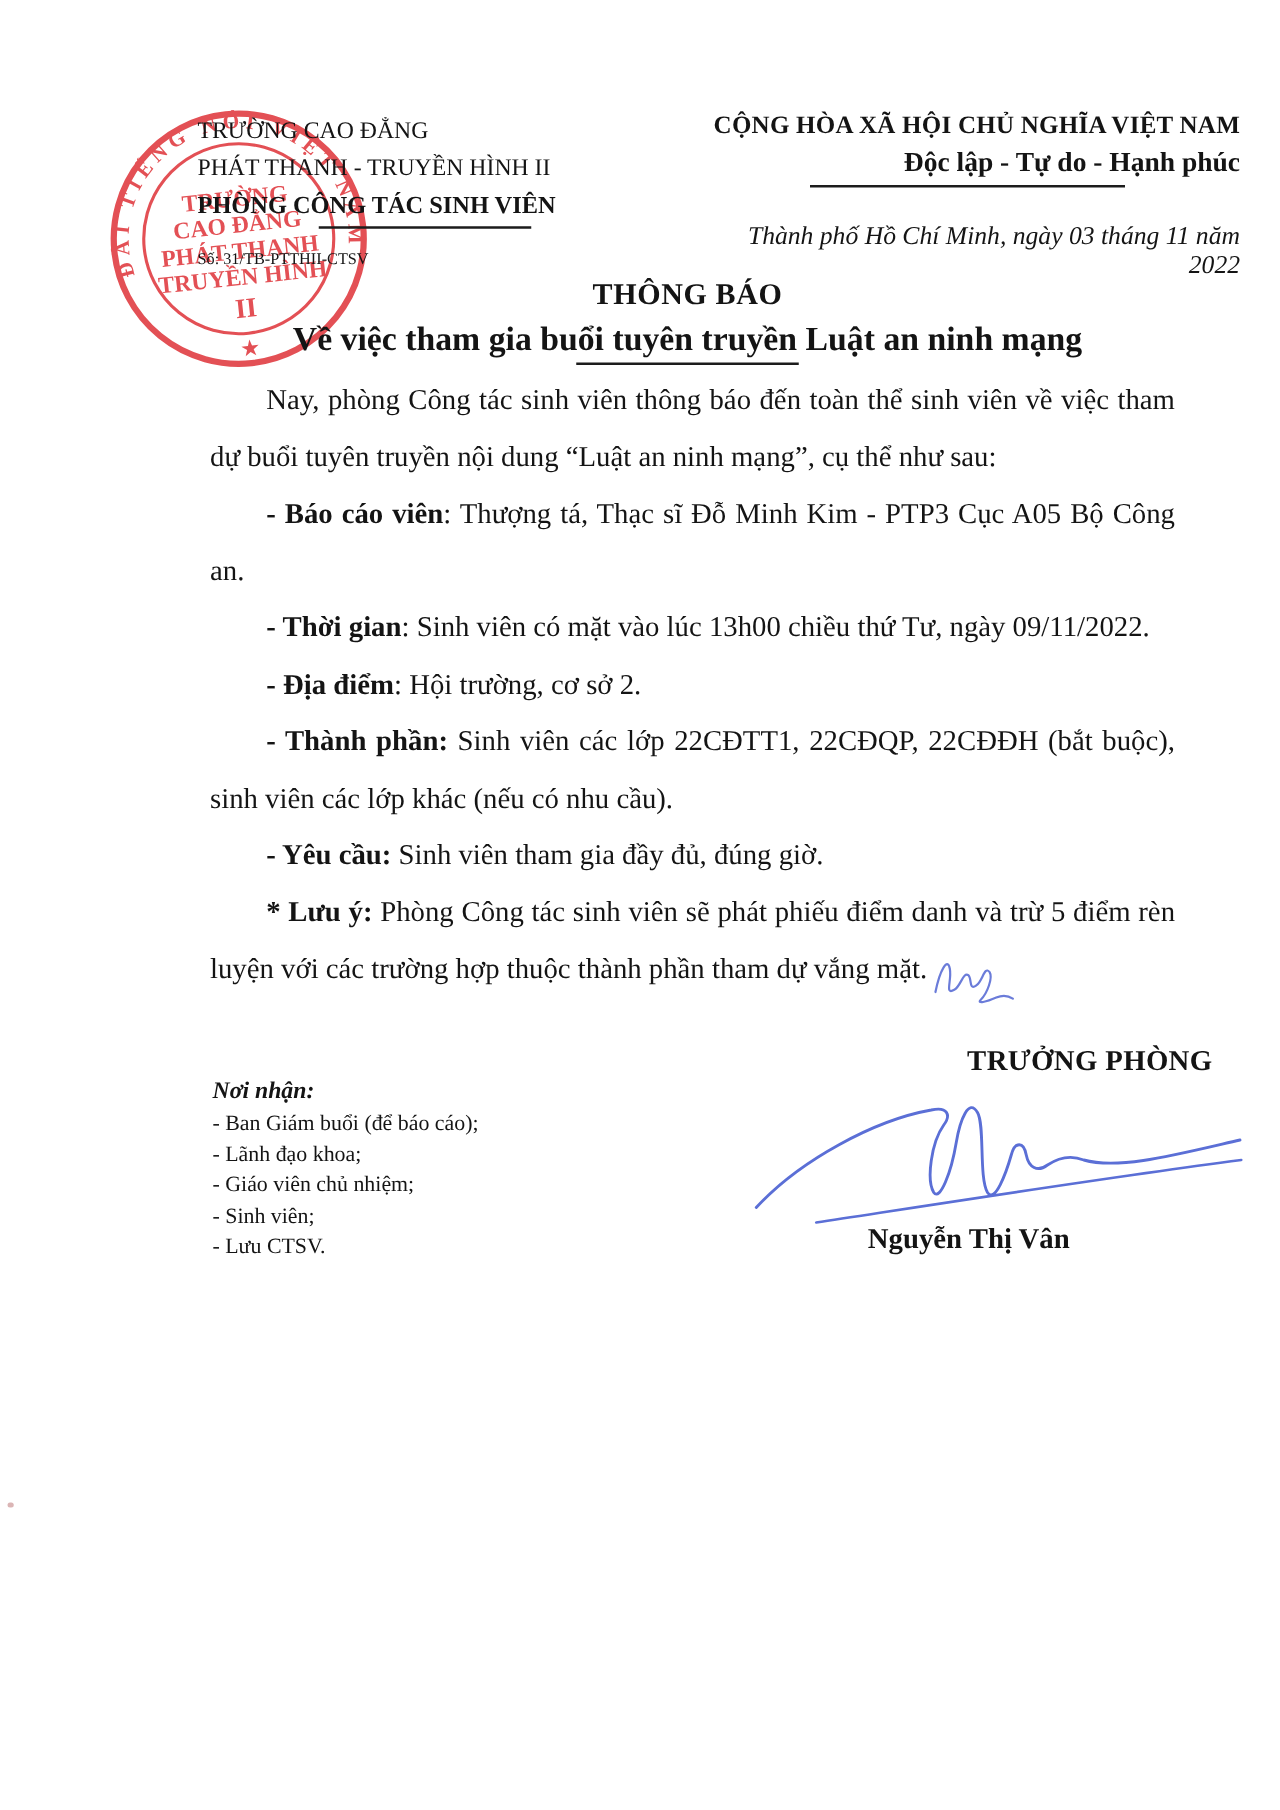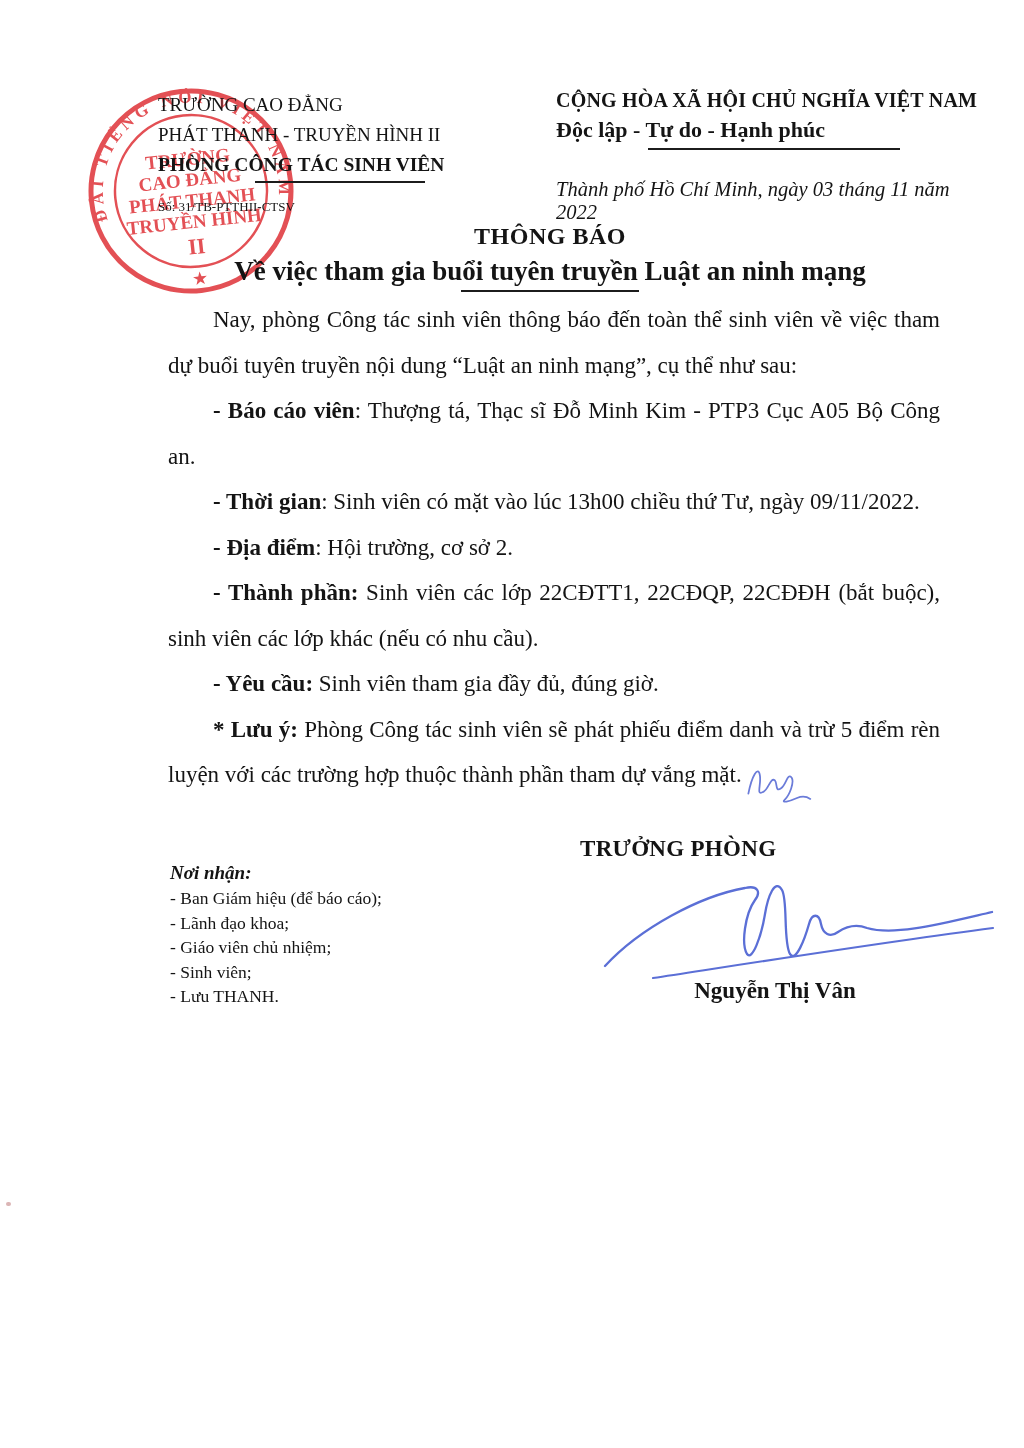--- a/index.html
+++ b/index.html
@@ -10,21 +10,21 @@
   }
   
   .header-left {
     position:absolute; left:158px; top:90px; width:364px;
     font-size:19px; line-height:30px;
   }
   .header-left .org-dept { font-weight:bold; font-size:19.5px; }
   .rule-small { width:170px; margin:1px auto 0; border-bottom:2px solid #1c1c1c; }
   .doc-number { margin-top:9px; font-size:13px; }
   .header-right {
-    position:absolute; left:556px; top:86px; width:436px; text-align:left;
+    position:absolute; left:556px; top:86px; width:436px; text-align:right;
   }
   .hr-nation { font-weight:bold; font-size:20px; line-height:28px; letter-spacing:.2px; }
   .hr-motto  { font-weight:bold; font-size:22px; line-height:32px; }
   .rule-motto { width:252px; margin:2px auto 0; border-bottom:2px solid #1c1c1c; }
   .hr-date { margin-top:28px; font-style:italic; font-size:20.5px; }
   
   .stamp {
     position:absolute; left:86px; top:86px; width:210px; height:210px;
     transform:rotate(-6deg); opacity:.88; pointer-events:none;
   }
@@ -35,21 +35,21 @@
   .rule-title { width:178px; margin:2px auto 0; border-bottom:2px solid #1c1c1c; }
   
   .body-text {
     position:absolute; left:168px; top:297px; width:772px;
     font-size:23px; line-height:45.5px; text-align:justify;
   }
   .body-text p { margin:0; text-indent:45px; }
   .initials-svg { display:inline-block; width:68px; height:46px; vertical-align:-24px; margin-left:2px; }
   
   .signer-title {
-    position:absolute; left:580px; top:836px; width:390px; text-align:left;
+    position:absolute; left:580px; top:836px; width:390px; text-align:right;
     font-weight:bold; font-size:23px; letter-spacing:.3px;
   }
   .signature-svg { position:absolute; left:595px; top:866px; width:400px; height:115px; }
   .signer-name {
     position:absolute; left:580px; top:978px; width:390px; text-align:center;
     font-weight:bold; font-size:23px;
   }
   .recipients { position:absolute; left:170px; top:860px; width:320px; }
   .recipients-title { font-weight:bold; font-style:italic; font-size:19px; line-height:26px; }
   .recipients-list { font-size:17.5px; line-height:24.5px; }
@@ -111,25 +111,25 @@
     <p><b>- Thành phần:</b><span> Sinh viên các lớp 22CĐTT1, 22CĐQP, 22CĐĐH (bắt buộc), sinh viên các lớp khác (nếu có nhu cầu).</span></p>
     <p><b>- Yêu cầu:</b><span> Sinh viên tham gia đầy đủ, đúng giờ.</span></p>
     <p><b>* Lưu ý:</b><span> Phòng Công tác sinh viên sẽ phát phiếu điểm danh và trừ 5 điểm rèn luyện với các trường hợp thuộc thành phần tham dự vắng mặt.</span><svg class="initials-svg" viewBox="0 0 75 52">
           <path d="M 4 38 C 8 18, 15 6, 17 17 C 19 28, 12 41, 21 36 C 27 33, 29 19, 34 23 C 37 26, 34 37, 41 32 C 47 28, 48 14, 53 20 C 56 25, 51 39, 45 45 C 41 49, 50 47, 59 43 C 66 40, 71 42, 74 44" fill="none" stroke="#6b7cd9" stroke-width="2" stroke-linecap="round"></path>
         </svg></p>
   </div>
 
   <div class="recipients">
     <div class="recipients-title">Nơi nhận:</div>
     <div class="recipients-list">
-      <div>- Ban Giám hiệu (để báo cáo);</div>
+      <div>- Ban Giám buổi (để báo cáo);</div>
       <div>- Lãnh đạo khoa;</div>
       <div>- Giáo viên chủ nhiệm;</div>
       <div>- Sinh viên;</div>
-      <div>- Lưu THANH.</div>
+      <div>- Lưu CTSV.</div>
     </div>
   </div>
 
   <div class="signer-title">TRƯỞNG PHÒNG</div>
   <svg class="signature-svg" viewBox="0 0 400 115">
     <path d="M 10 100 C 45 62, 105 30, 150 22 C 163 19, 166 26, 160 34 C 150 48, 146 78, 152 88 C 157 95, 166 72, 170 48 C 173 30, 180 12, 187 24 C 193 34, 188 76, 195 88 C 201 97, 210 72, 214 58 C 217 47, 224 47, 226 58 C 228 68, 235 72, 243 66 C 252 60, 262 58, 272 62 C 300 70, 345 58, 397 46" fill="none" stroke="#5b6fd6" stroke-width="2.3" stroke-linecap="round"></path>
     <path d="M 58 112 C 150 98, 290 76, 398 62" fill="none" stroke="#5b6fd6" stroke-width="2.1" stroke-linecap="round"></path>
   </svg>
   <div class="signer-name">Nguyễn Thị  Vân</div>
 

